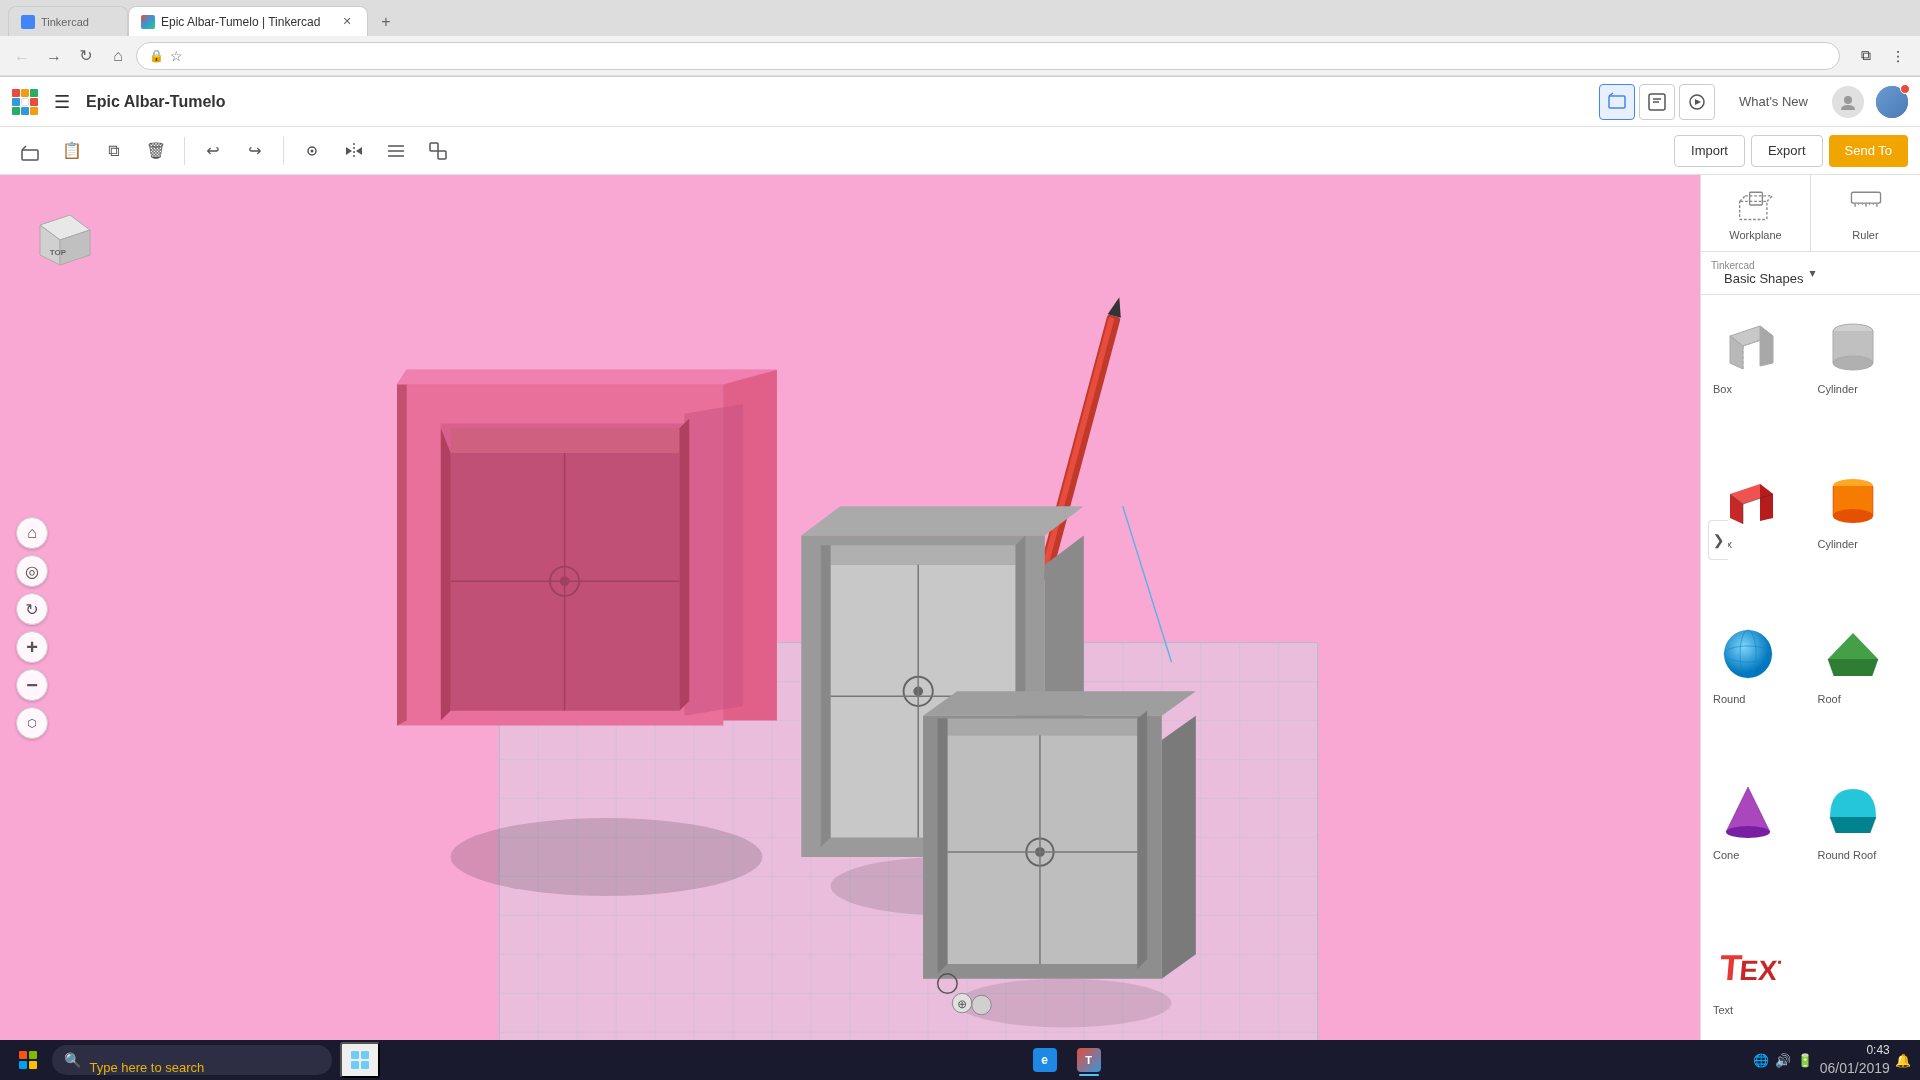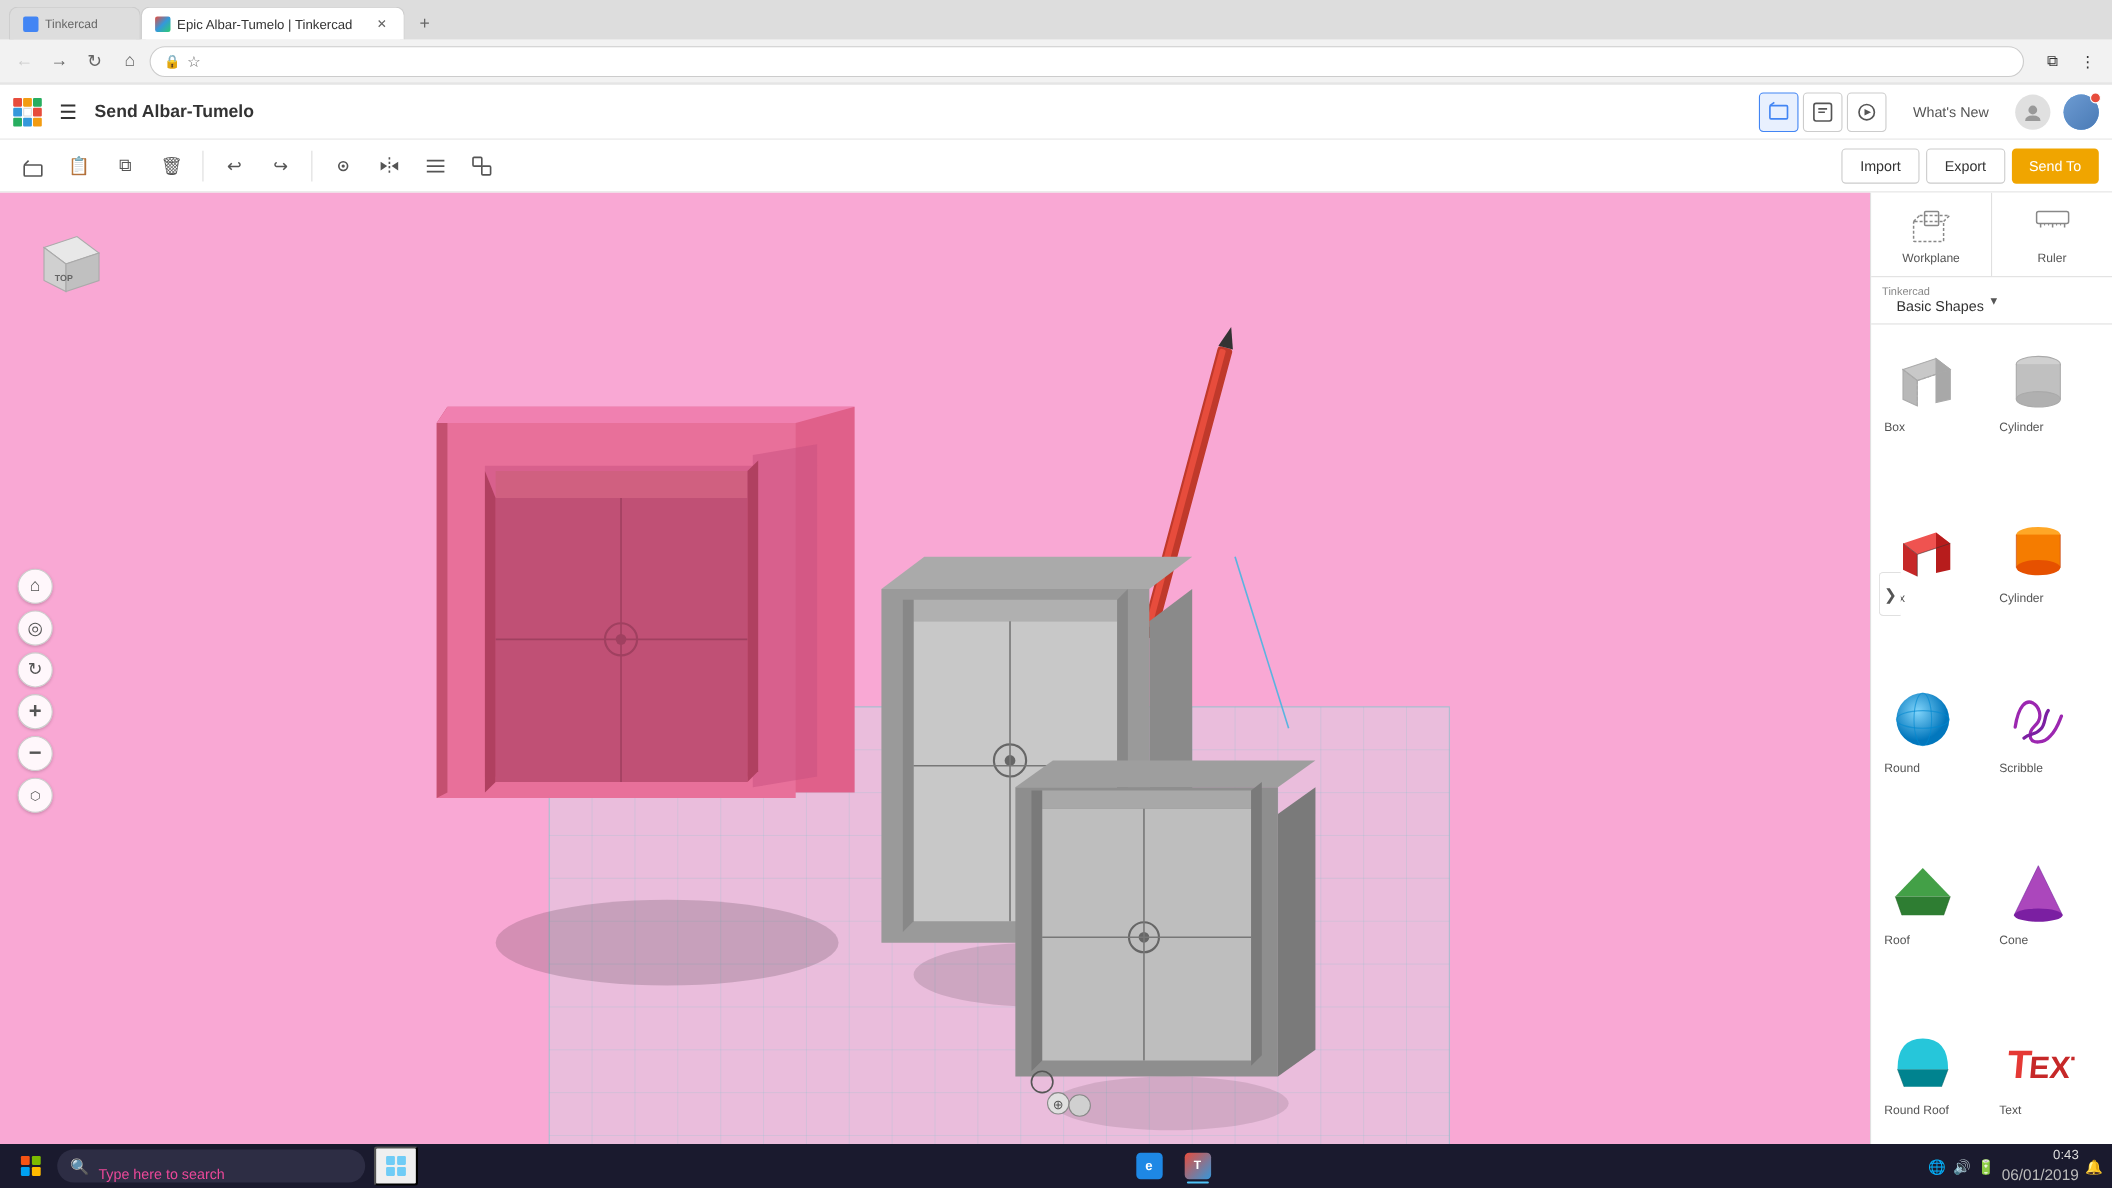--- a/index.html
+++ b/index.html
@@ -109,21 +109,21 @@
     .taskbar-left { display: flex; align-items: center; gap: 4px; }
     .taskbar-start { width: 40px; height: 36px; background: none; border: none; cursor: pointer; display: flex; align-items: center; justify-content: center; }
     .win-logo { display: grid; grid-template-columns: 1fr 1fr; gap: 2px; width: 18px; height: 18px; }
     .win-cell { border-radius: 1px; }
     .win-cell.red { background: #f65314; }
     .win-cell.green { background: #7cbb00; }
     .win-cell.blue { background: #00a1f1; }
     .win-cell.yellow { background: #ffbb00; }
     .taskbar-search { height: 30px; width: 280px; background: #2d2d44; border: none; border-radius: 15px; display: flex; align-items: center; padding: 0 12px; gap: 8px; cursor: pointer; }
     .taskbar-search-icon { color: #aaa; font-size: 14px; }
-    .taskbar-search-text { color: #ec4899; font-size: 13px; margin-top: 15px; }
+    .taskbar-search-text { color: #eab308; font-size: 13px; margin-top: 15px; }
     .taskbar-center { display: flex; align-items: center; gap: 4px; }
     .taskbar-app { width: 40px; height: 36px; display: flex; align-items: center; justify-content: center; cursor: pointer; border-radius: 3px; position: relative; }
     .taskbar-app.active::after { content: ''; position: absolute; bottom: 2px; width: 20px; height: 2px; background: #4fc3f7; border-radius: 1px; }
     .taskbar-app-icon { width: 24px; height: 24px; border-radius: 4px; display: flex; align-items: center; justify-content: center; font-size: 14px; }
     .taskbar-right { display: flex; align-items: center; gap: 6px; color: #ddd; font-size: 12px; }
     .taskbar-sys-icons { display: flex; align-items: center; gap: 6px; }
     .taskbar-time { display: flex; flex-direction: column; align-items: flex-end; }
     .taskbar-time-val { font-size: 12px; color: #ddd; line-height: 1.3; }
     .taskbar-date-val { font-size: 14px; color: #bbb; line-height: 1.3; }
     .sys-icon { color: #ccc; font-size: 13px; cursor: pointer; }
@@ -174,21 +174,21 @@
         <div class="logo-cell green"></div>
         <div class="logo-cell blue"></div>
         <div class="logo-cell white"></div>
         <div class="logo-cell red"></div>
         <div class="logo-cell green"></div>
         <div class="logo-cell blue"></div>
         <div class="logo-cell yellow"></div>
       </div>
     </div>
     <button class="hamburger-btn">☰</button>
-    <span class="project-title">Send Albar-Tumelo</span>
+    <span class="project-title">Epic Albar-Tumelo</span>
     <div class="header-right">
       <div class="view-toggle">
         <button class="view-btn active" title="3D View">
           <svg width="20" height="20" viewBox="0 0 20 20">
               <rect x="2" y="4" width="16" height="12" rx="1" fill="none" stroke="#4285f4" stroke-width="1.5"></rect>
               <line x1="2" y1="4" x2="6" y2="1" stroke="#4285f4" stroke-width="1.5"></line>
               <line x1="18" y1="4" x2="18" y2="4" stroke="#4285f4" stroke-width="1"></line>
             </svg>
         </button>
         <button class="view-btn" title="Code Blocks">
@@ -550,29 +550,20 @@
                 </radialGradient>
               </defs>
               <circle cx="33" cy="33" r="24" fill="url(#sphereGrad)"></circle>
               <ellipse cx="33" cy="33" rx="24" ry="8" fill="none" stroke="#0288d1" stroke-width="1" opacity="0.6"></ellipse>
               <ellipse cx="33" cy="33" rx="8" ry="24" fill="none" stroke="#0288d1" stroke-width="1" opacity="0.6"></ellipse>
             </svg>
           </div>
           <span class="shape-label">Round</span>
         </div>
 
-        <div class="shape-item">
-          <div class="shape-icon-box">
-            <svg width="66" height="66" viewBox="0 0 66 66">
-              <path d="M 12,40 C 15,20 22,15 28,18 C 34,21 36,30 33,35 C 30,40 24,42 26,50 C 28,55 38,55 44,48 C 50,42 52,35 54,30" fill="none" stroke="#9c27b0" stroke-width="3" stroke-linecap="round"></path>
-              <path d="M 20,50 C 25,45 30,48 35,42 C 40,38 38,30 42,25" fill="none" stroke="#7b1fa2" stroke-width="3" stroke-linecap="round"></path>
-            </svg>
-          </div>
-          <span class="shape-label">Scribble</span>
-        </div>
 
         <div class="shape-item">
           <div class="shape-icon-box">
             <svg width="66" height="66" viewBox="0 0 66 66">
               <polygon points="33,12 58,38 8,38" fill="#43a047"></polygon>
               <polygon points="8,38 58,38 52,55 14,55" fill="#2e7d32"></polygon>
               <line x1="8" y1="38" x2="14" y2="55" stroke="#1b5e20" stroke-width="0.5"></line>
               <line x1="58" y1="38" x2="52" y2="55" stroke="#1b5e20" stroke-width="0.5"></line>
             </svg>
           </div>

